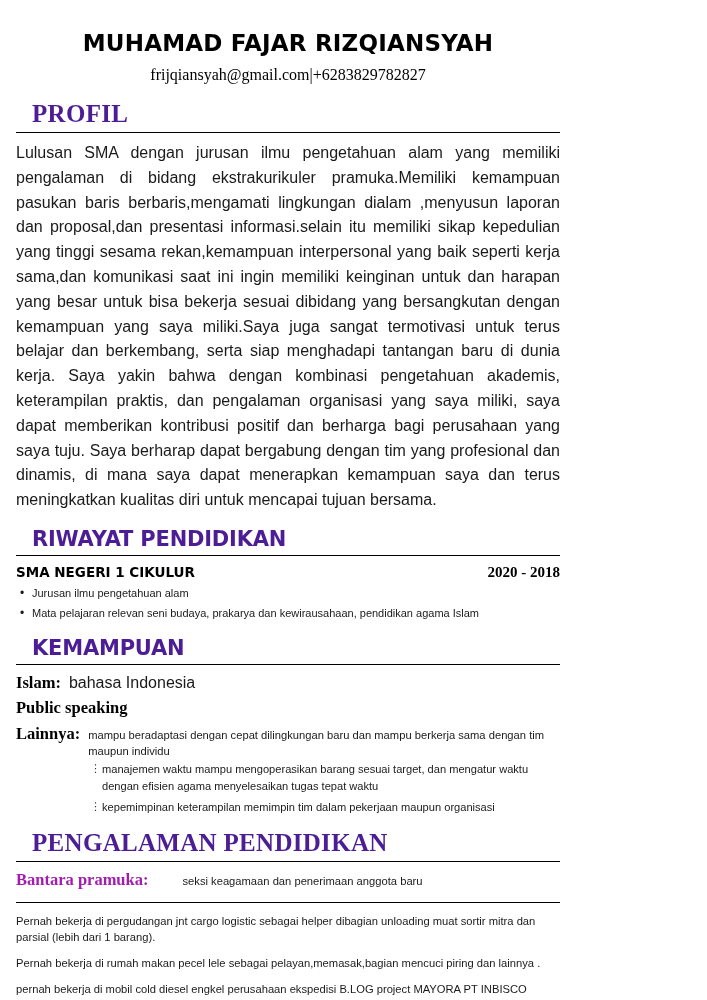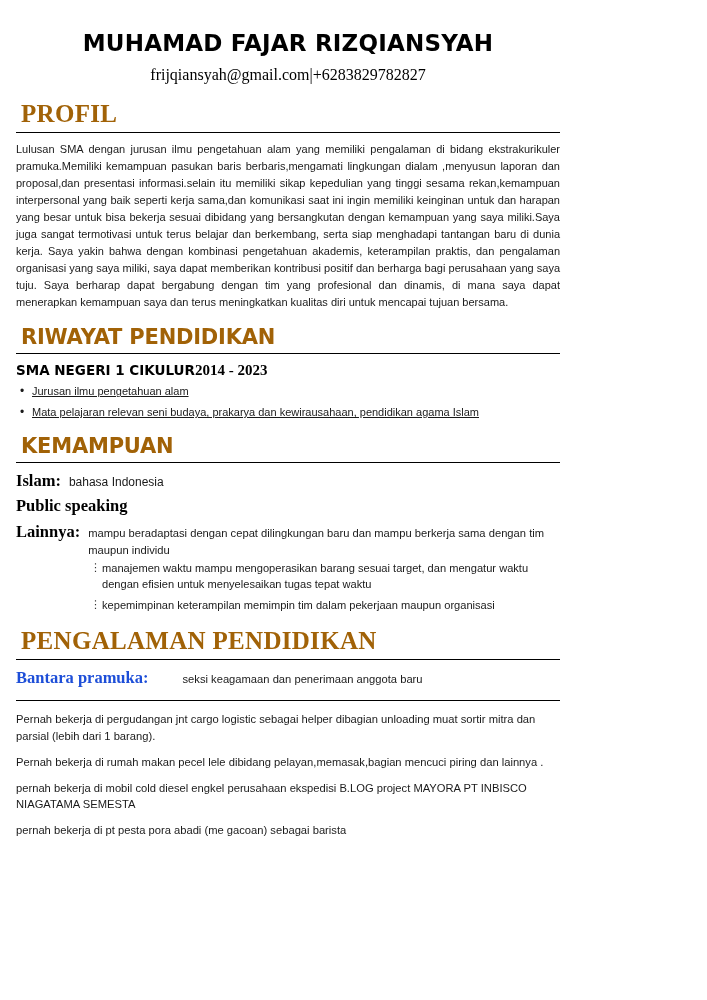--- a/index.html
+++ b/index.html
@@ -34,45 +34,45 @@
     text-align: center;
     font-family: "Liberation Serif", serif;
     font-size: 16px;
     color: #000;
     margin-bottom: 16px;
   }
   .section-title {
     font-family: "Liberation Serif", serif;
     font-weight: bold;
     font-size: 25px;
-    color: #a16207;
-    margin: 14px 0 4px 5px;
+    color: #4c1d95;
+    margin: 14px 0 4px 16px;
     letter-spacing: 0.3px;
   }
   .section-title.sans {
     font-family: "DejaVu Sans", sans-serif;
     font-weight: bold;
     font-size: 21px;
     letter-spacing: -0.2px;
   }
   .rule {
     border: 0;
     border-top: 1.6px solid #000;
     margin: 0 0 8px 0;
   }
   .body-text {
-    font-size: 11px;
+    font-size: 16px;
     line-height: 1.55;
     text-align: justify;
     color: #1a1a1a;
     margin: 0 0 4px 0;
   }
   .edu-row {
     display: flex;
-    justify-content: flex-start;
+    justify-content: space-between;
     align-items: baseline;
     margin: 6px 0 4px 0;
   }
   .edu-school {
     font-family: "DejaVu Sans", sans-serif;
     font-weight: bold;
     font-size: 13.5px;
     color: #000;
   }
   .edu-years {
@@ -86,21 +86,20 @@
     padding: 0;
     list-style: none;
   }
   .bullets li {
     font-size: 11px;
     color: #1a1a1a;
     line-height: 1.5;
     padding-left: 16px;
     position: relative;
     margin-bottom: 4px;
-    text-decoration: underline;
   }
   .bullets li:before {
     content: "\2022";
     position: absolute;
     left: 4px;
     top: -1px;
     font-size: 12px;
   }
   .skill-row {
     display: flex;
@@ -109,21 +108,21 @@
     margin: 6px 0 2px 0;
   }
   .skill-label {
     font-family: "Liberation Serif", serif;
     font-weight: bold;
     font-size: 16.5px;
     color: #000;
     white-space: nowrap;
   }
   .skill-value {
-    font-size: 12px;
+    font-size: 16px;
     color: #1a1a1a;
   }
   .skill-head-only {
     font-family: "Liberation Serif", serif;
     font-weight: bold;
     font-size: 16.5px;
     color: #000;
     margin: 5px 0 2px 0;
   }
   .skill-sublist {
@@ -155,21 +154,21 @@
   .org-row {
     display: flex;
     align-items: baseline;
     gap: 10px;
     margin: 8px 0 2px 0;
   }
   .org-label {
     font-family: "Liberation Serif", serif;
     font-weight: bold;
     font-size: 16.5px;
-    color: #1d4ed8;
+    color: #a21caf;
     white-space: nowrap;
   }
   .org-value {
     font-size: 11.2px;
     color: #1a1a1a;
     margin-left: 24px;
   }
   .work-list {
     list-style: none;
     margin: 10px 0 8px 0;
@@ -192,53 +191,53 @@
   <div class="contact">frijqiansyah@gmail.com|+6283829782827</div>
 
   <div class="section-title">PROFIL</div>
   <hr class="rule">
   <p class="body-text">Lulusan SMA dengan jurusan ilmu pengetahuan alam yang memiliki pengalaman di bidang ekstrakurikuler pramuka.Memiliki kemampuan pasukan baris berbaris,mengamati lingkungan dialam ,menyusun laporan dan proposal,dan presentasi informasi.selain itu memiliki sikap kepedulian yang tinggi sesama rekan,kemampuan interpersonal yang baik seperti kerja sama,dan komunikasi saat ini ingin memiliki keinginan untuk dan harapan yang besar untuk bisa bekerja sesuai dibidang yang bersangkutan dengan kemampuan yang saya miliki.Saya juga sangat termotivasi untuk terus belajar dan berkembang, serta siap menghadapi tantangan baru di dunia kerja. Saya yakin bahwa dengan kombinasi pengetahuan akademis, keterampilan praktis, dan pengalaman organisasi yang saya miliki, saya dapat memberikan kontribusi positif dan berharga bagi perusahaan yang saya tuju. Saya berharap dapat bergabung dengan tim yang profesional dan dinamis, di mana saya dapat menerapkan kemampuan saya dan terus meningkatkan kualitas diri untuk mencapai tujuan bersama.</p>
 
   <div class="section-title sans">RIWAYAT PENDIDIKAN</div>
   <hr class="rule">
   <div class="edu-row">
     <span class="edu-school">SMA NEGERI 1 CIKULUR</span>
-    <span class="edu-years">2014 - 2023</span>
+    <span class="edu-years">2020 - 2018</span>
   </div>
   <ul class="bullets">
     <li>Jurusan ilmu pengetahuan alam</li>
     <li>Mata pelajaran relevan seni budaya, prakarya dan kewirausahaan, pendidikan agama Islam</li>
   </ul>
 
   <div class="section-title sans">KEMAMPUAN</div>
   <hr class="rule">
   <div class="skill-row">
     <span class="skill-label">Islam:</span>
     <span class="skill-value">bahasa Indonesia</span>
   </div>
   <div class="skill-head-only">Public speaking</div>
   <div class="skill-row">
     <span class="skill-label">Lainnya:</span>
     <span class="skill-first-line">mampu beradaptasi dengan cepat dilingkungan baru dan mampu berkerja  sama dengan tim maupun individu</span>
   </div>
   <ul class="skill-sublist">
-    <li>manajemen waktu mampu  mengoperasikan barang sesuai target, dan mengatur waktu dengan efisien untuk menyelesaikan tugas tepat waktu</li>
+    <li>manajemen waktu mampu  mengoperasikan barang sesuai target, dan mengatur waktu dengan efisien agama menyelesaikan tugas tepat waktu</li>
     <li>kepemimpinan keterampilan memimpin tim dalam pekerjaan maupun organisasi</li>
   </ul>
 
   <div class="section-title">PENGALAMAN PENDIDIKAN</div>
   <hr class="rule">
   <div class="org-row">
     <span class="org-label">Bantara pramuka:</span>
     <span class="org-value">seksi keagamaan dan penerimaan anggota baru</span>
   </div>
 
   <div class="spacer-md"></div>
 
   <hr class="rule">
   <ul class="work-list">
     <li>Pernah bekerja di pergudangan jnt cargo logistic sebagai helper dibagian unloading muat sortir mitra dan parsial (lebih dari 1 barang).</li>
-    <li>Pernah bekerja di rumah makan pecel lele dibidang pelayan,memasak,bagian mencuci piring dan lainnya .</li>
+    <li>Pernah bekerja di rumah makan pecel lele sebagai pelayan,memasak,bagian mencuci piring dan lainnya .</li>
     <li>pernah bekerja di mobil cold diesel engkel perusahaan ekspedisi B.LOG project MAYORA PT INBISCO NIAGATAMA SEMESTA</li>
     <li>pernah bekerja di pt pesta pora abadi (me gacoan) sebagai barista</li>
   </ul>
 
 </div>
 
 </body></html>

